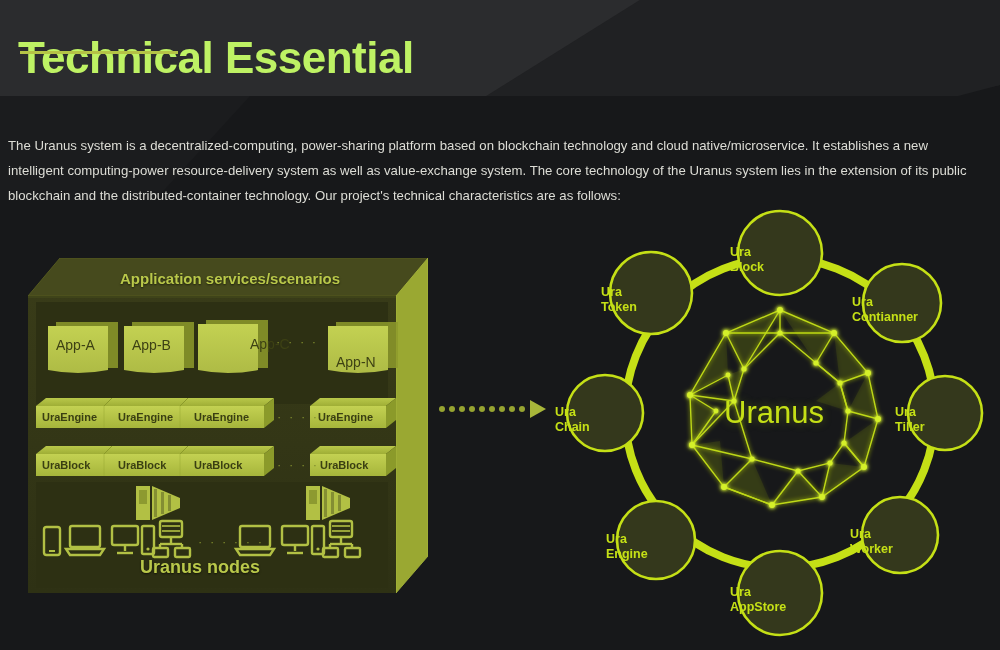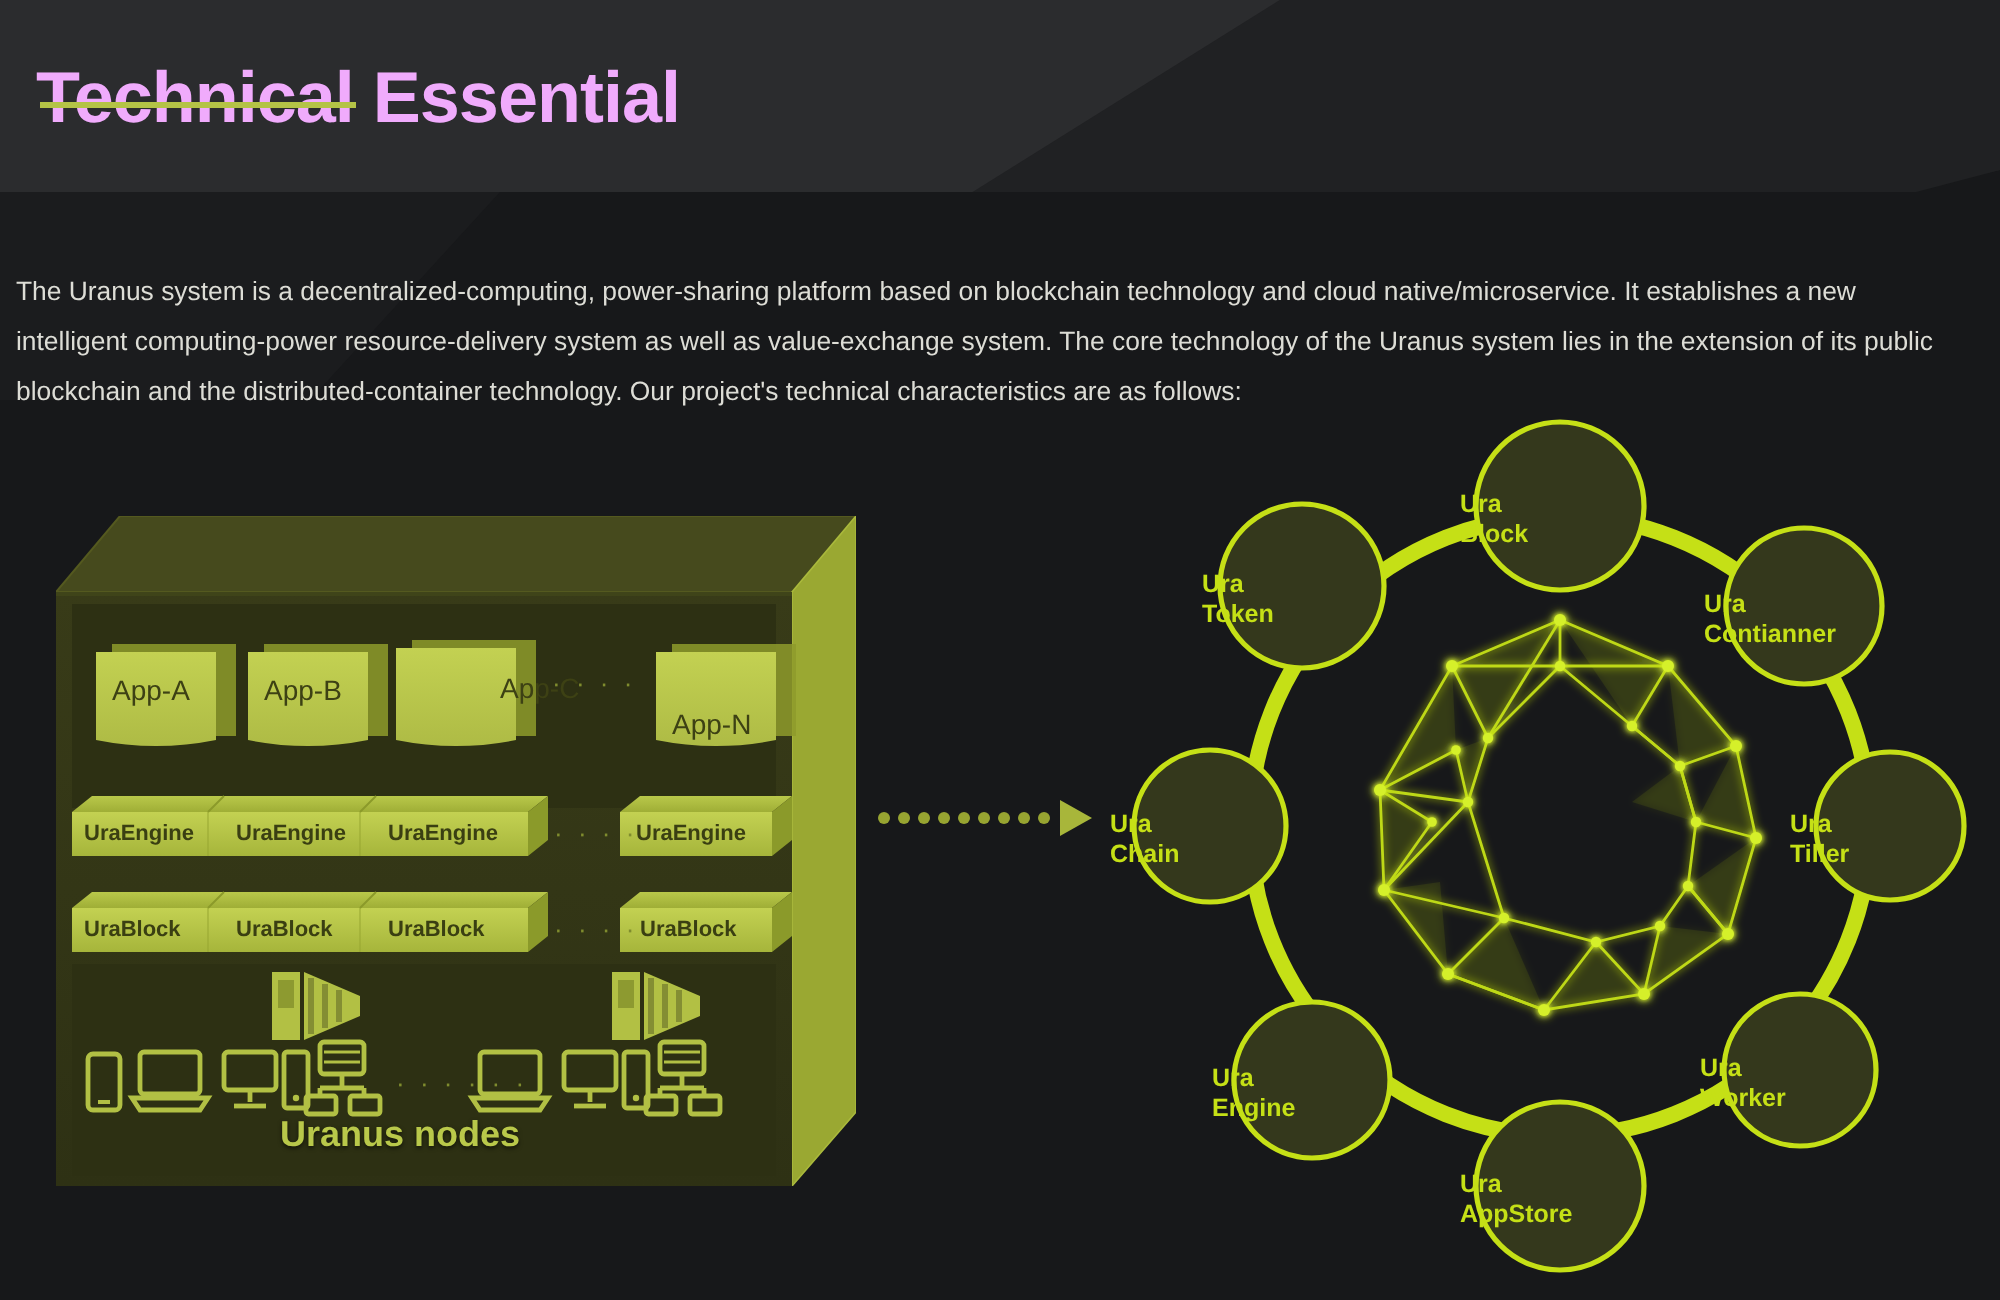--- a/index.html
+++ b/index.html
@@ -21,23 +21,23 @@
     width: 1000px; height: 650px;
     pointer-events: none;
     z-index: 0;
   }
 
   
   .page-title {
     position: absolute;
     left: 18px;
     top: 4px;
-    font-size: 36px;
+    font-size: 44px;
     font-weight: bold;
-    color: #f0abfc;
+    color: #bef264;
     letter-spacing: -0.5px;
     z-index: 3;
     white-space: nowrap;
   }
   .title-underline {
     position: absolute;
     left: 20px;
     top: 51px;
     width: 158px;
     height: 3px;
@@ -331,20 +331,21 @@
         <line x1="313" y1="279" x2="313" y2="286"></line>
         <line x1="302" y1="286" x2="324" y2="286"></line>
         <line x1="302" y1="286" x2="302" y2="290"></line>
         <line x1="324" y1="286" x2="324" y2="290"></line>
         <rect x="295" y="290" width="15" height="9" rx="1.2"></rect>
         <rect x="317" y="290" width="15" height="9" rx="1.2"></rect>
       </g>
     </g>
   </svg>
 
+  <div class="stack-label stack-title">Application services/scenarios</div>
 
   <div class="app-card-label" style="left:28px; top:79px;">App-A</div>
   <div class="app-card-label" style="left:104px; top:79px;">App-B</div>
   <div class="app-card-label" style="left:178px; top:78px;margin-left:44px;">App-C</div>
   <div class="app-card-label" style="left:308px; top:79px;margin-top:17px;">App-N</div>
   <div class="dots-label" style="left:248px; top:76px;">· · · ·</div>
 
   <div class="slab-label" style="left:14px;  top:153px;">UraEngine</div>
   <div class="slab-label" style="left:90px;  top:153px;">UraEngine</div>
   <div class="slab-label" style="left:166px; top:153px;">UraEngine</div>
@@ -479,20 +480,21 @@
       <circle cx="354" cy="98" r="39" fill="#34381c" stroke="#c5e016" stroke-width="2.6"></circle>
       <circle cx="397" cy="208" r="37" fill="#34381c" stroke="#c5e016" stroke-width="2.6"></circle>
       <circle cx="352" cy="330" r="38" fill="#34381c" stroke="#c5e016" stroke-width="2.6"></circle>
       <circle cx="232" cy="388" r="42" fill="#34381c" stroke="#c5e016" stroke-width="2.6"></circle>
       <circle cx="108" cy="335" r="39" fill="#34381c" stroke="#c5e016" stroke-width="2.6"></circle>
       <circle cx="57" cy="208" r="38" fill="#34381c" stroke="#c5e016" stroke-width="2.6"></circle>
       <circle cx="103" cy="88" r="41" fill="#34381c" stroke="#c5e016" stroke-width="2.6"></circle>
     </g>
   </svg>
 
+  <div class="center-label" style="top:190px;">Uranus</div>
 
   <div class="node-label" style="left:232px; top:40px;">Ura
 Block</div>
   <div class="node-label" style="left:354px; top:90px;">Ura
 Contianner</div>
   <div class="node-label" style="left:397px; top:200px;">Ura
 Tiller</div>
   <div class="node-label" style="left:352px; top:322px;">Ura
 Worker</div>
   <div class="node-label" style="left:232px; top:380px;">Ura

